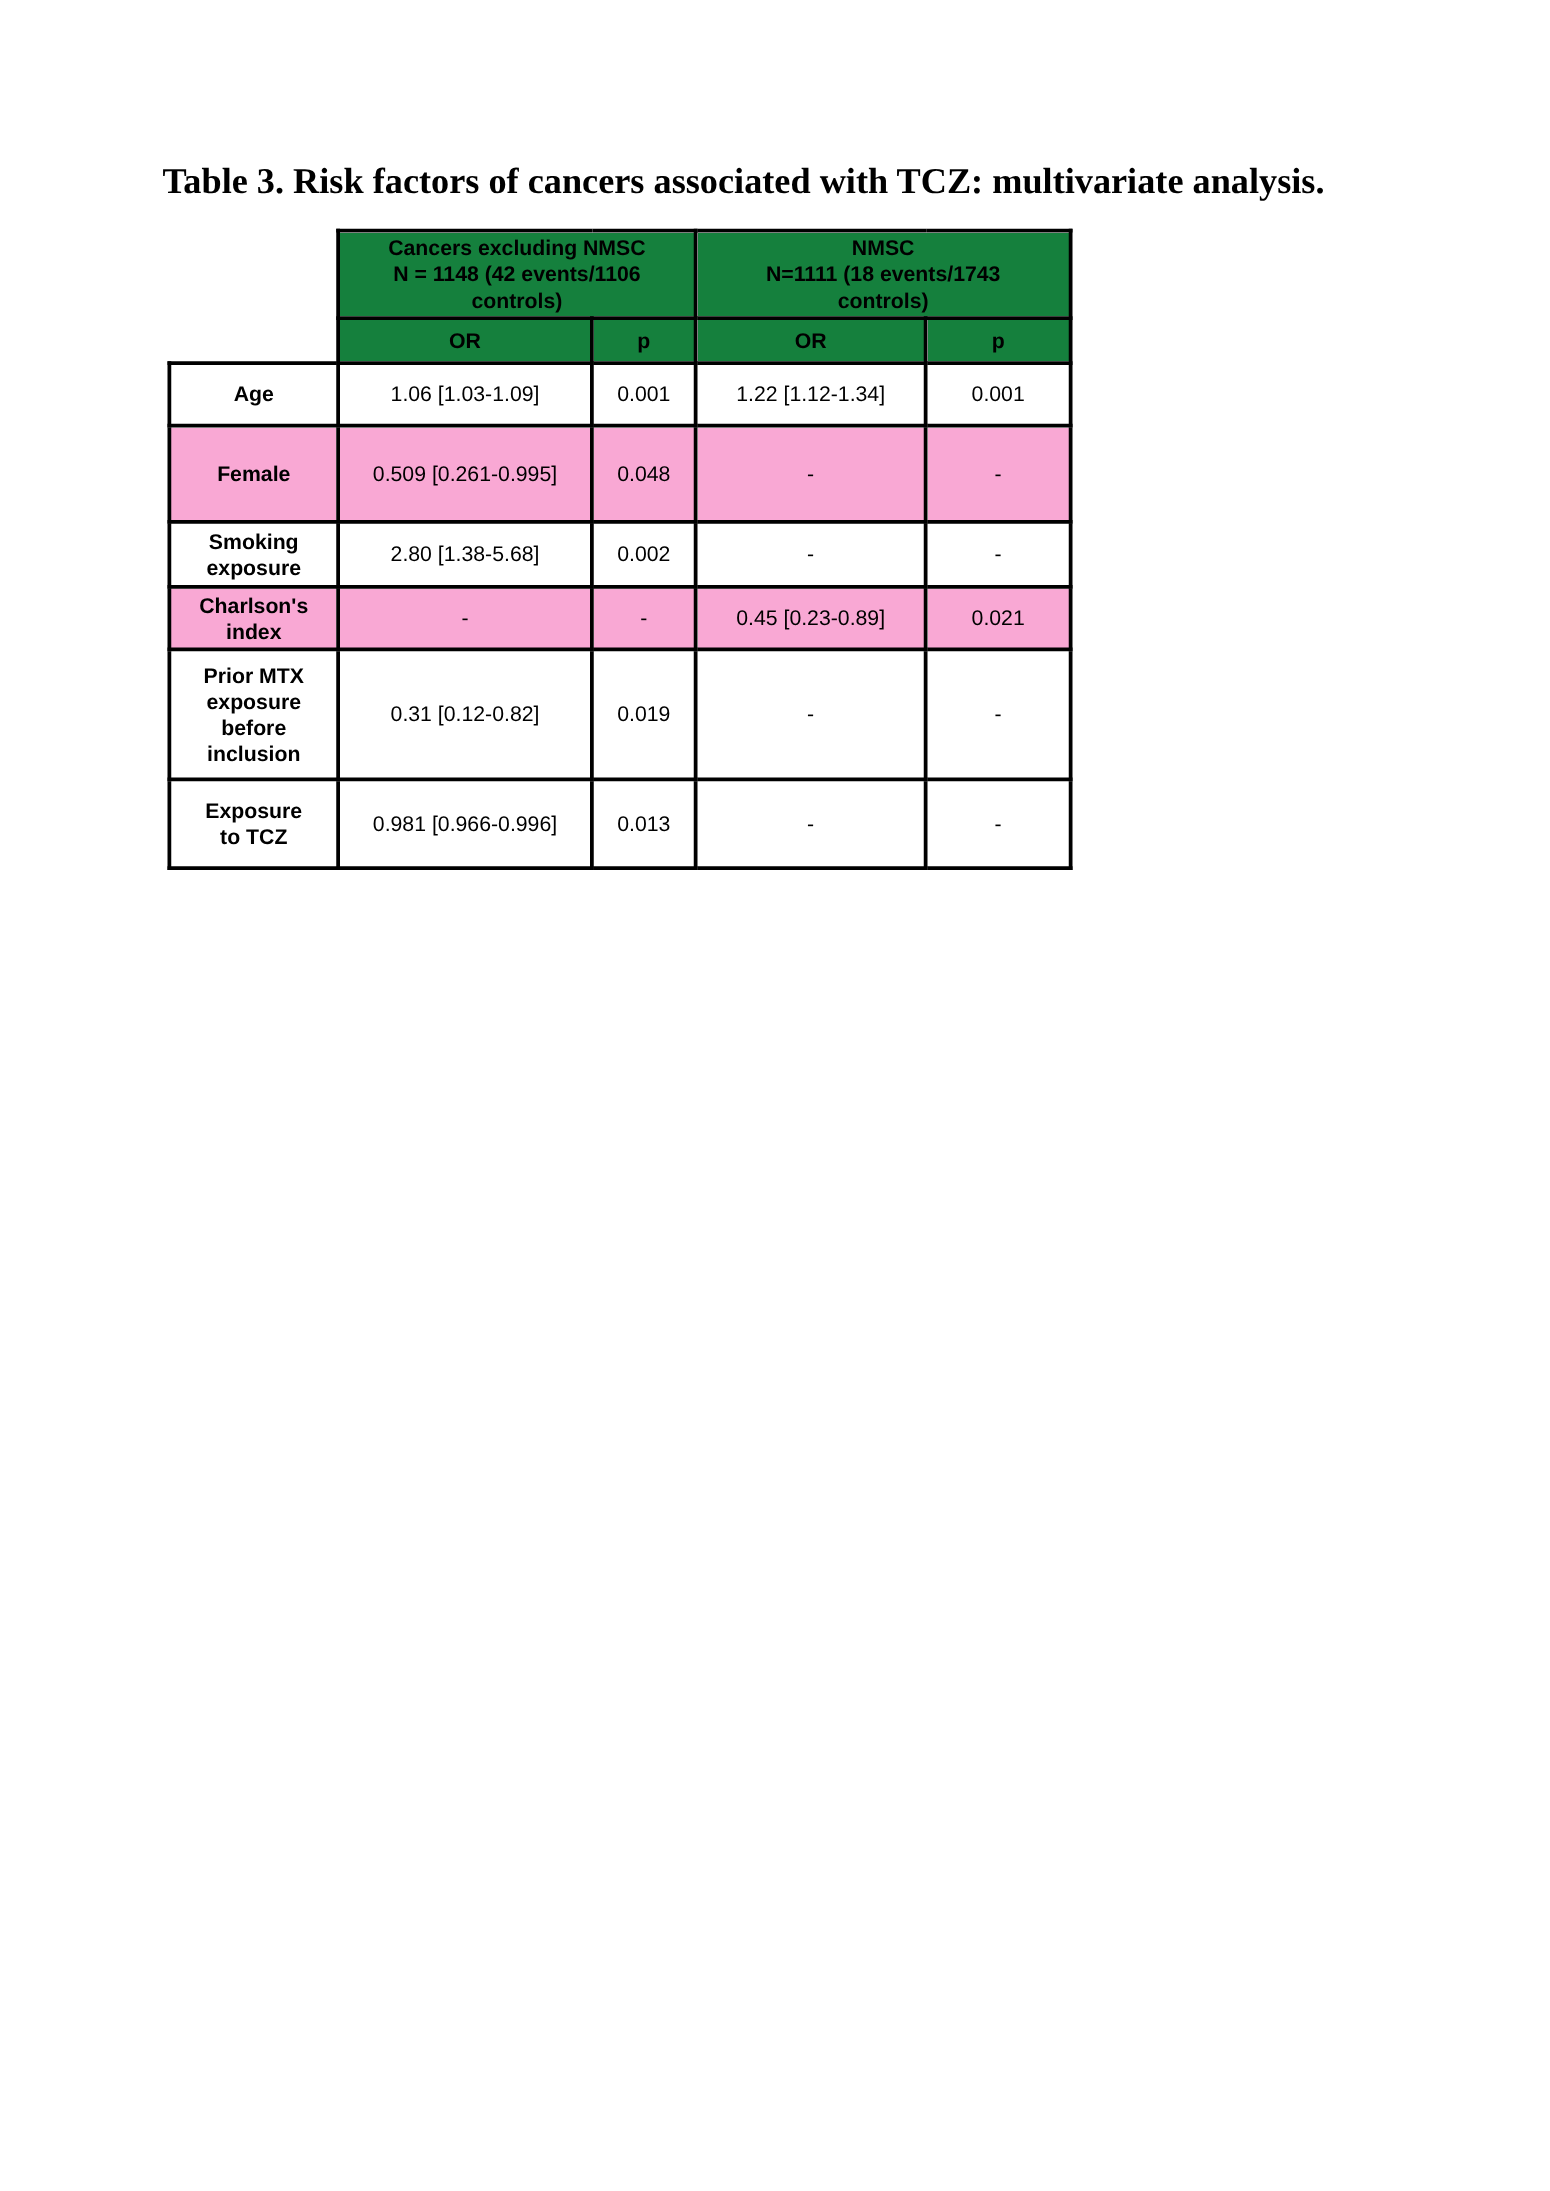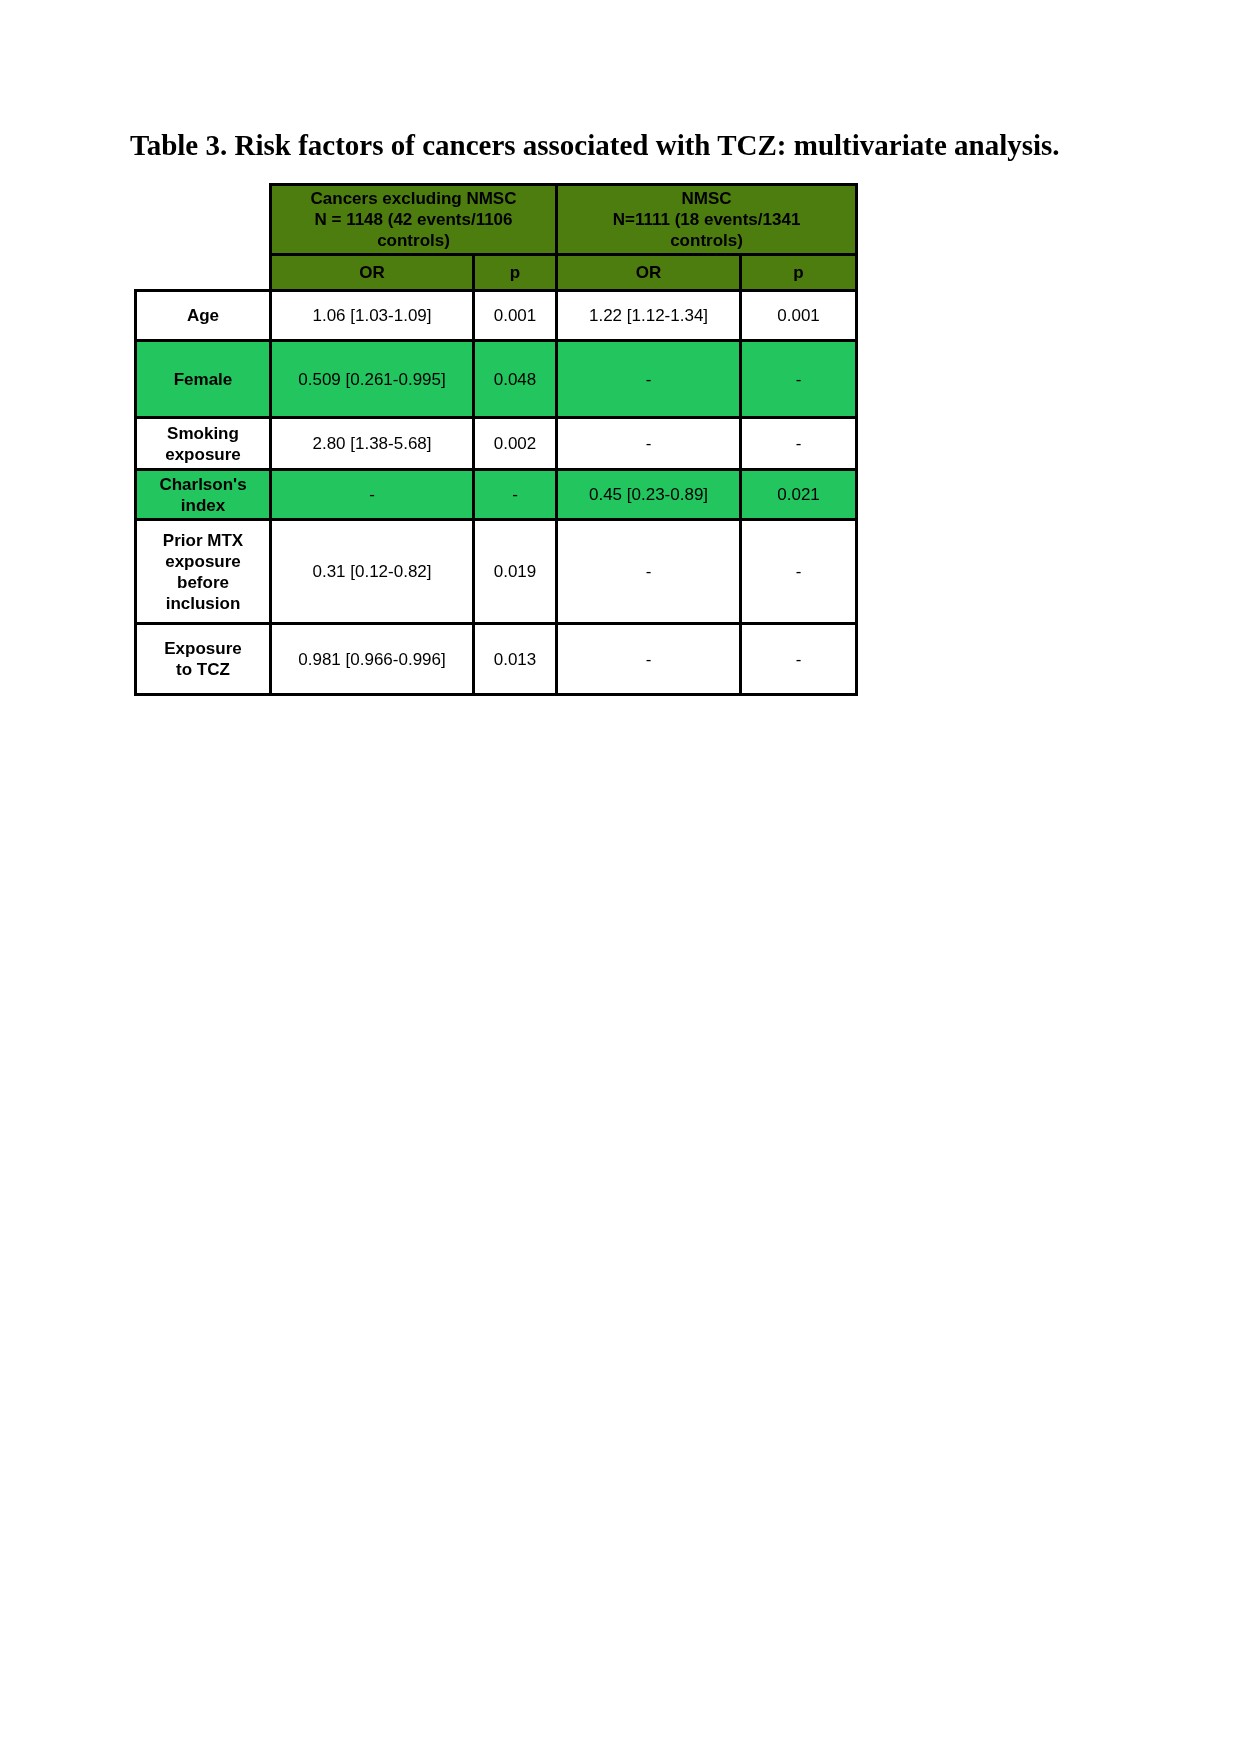--- a/index.html
+++ b/index.html
@@ -16,23 +16,23 @@
   table.risk{
     position:absolute;left:134px;top:183px;
     border-collapse:collapse;table-layout:fixed;width:721px;
   }
   .risk th,.risk td{
     border:3px solid #000;
     text-align:center;vertical-align:middle;
     font-size:17px;line-height:21px;font-weight:normal;
     padding:2px 2px;overflow:hidden;
   }
-  .risk .hdr{background:#4d7c0f;font-weight:bold;}
+  .risk .hdr{background:#15803d;font-weight:bold;}
   .risk .rowlabel{font-weight:bold;}
-  .risk tr.shaded td,.risk tr.shaded th{background:#22c55e;}
+  .risk tr.shaded td,.risk tr.shaded th{background:#f9a8d4;}
   .risk .ghost{border:none;background:transparent;}
   .pre{white-space:pre-line;}
 </style>
 </head>
 <body>
 
 <h1 class="title">Table 3. Risk factors of cancers associated with TCZ: multivariate analysis.</h1>
 
 <table class="risk">
   <colgroup>
@@ -43,21 +43,21 @@
     <col style="width:116px">
   </colgroup>
 
   <tbody>
       <tr style="height:64px">
     <td class="ghost"></td>
     <th class="hdr pre" colspan="2">Cancers excluding NMSC
 N = 1148 (42 events/1106
 controls)</th>
     <th class="hdr pre" colspan="2">NMSC
-N=1111 (18 events/1341
+N=1111 (18 events/1743
 controls)</th>
   </tr>
 
   <tr style="height:36px">
     <td class="ghost"></td>
     <th class="hdr">OR</th>
     <th class="hdr">p</th>
     <th class="hdr">OR</th>
     <th class="hdr">p</th>
   </tr>

